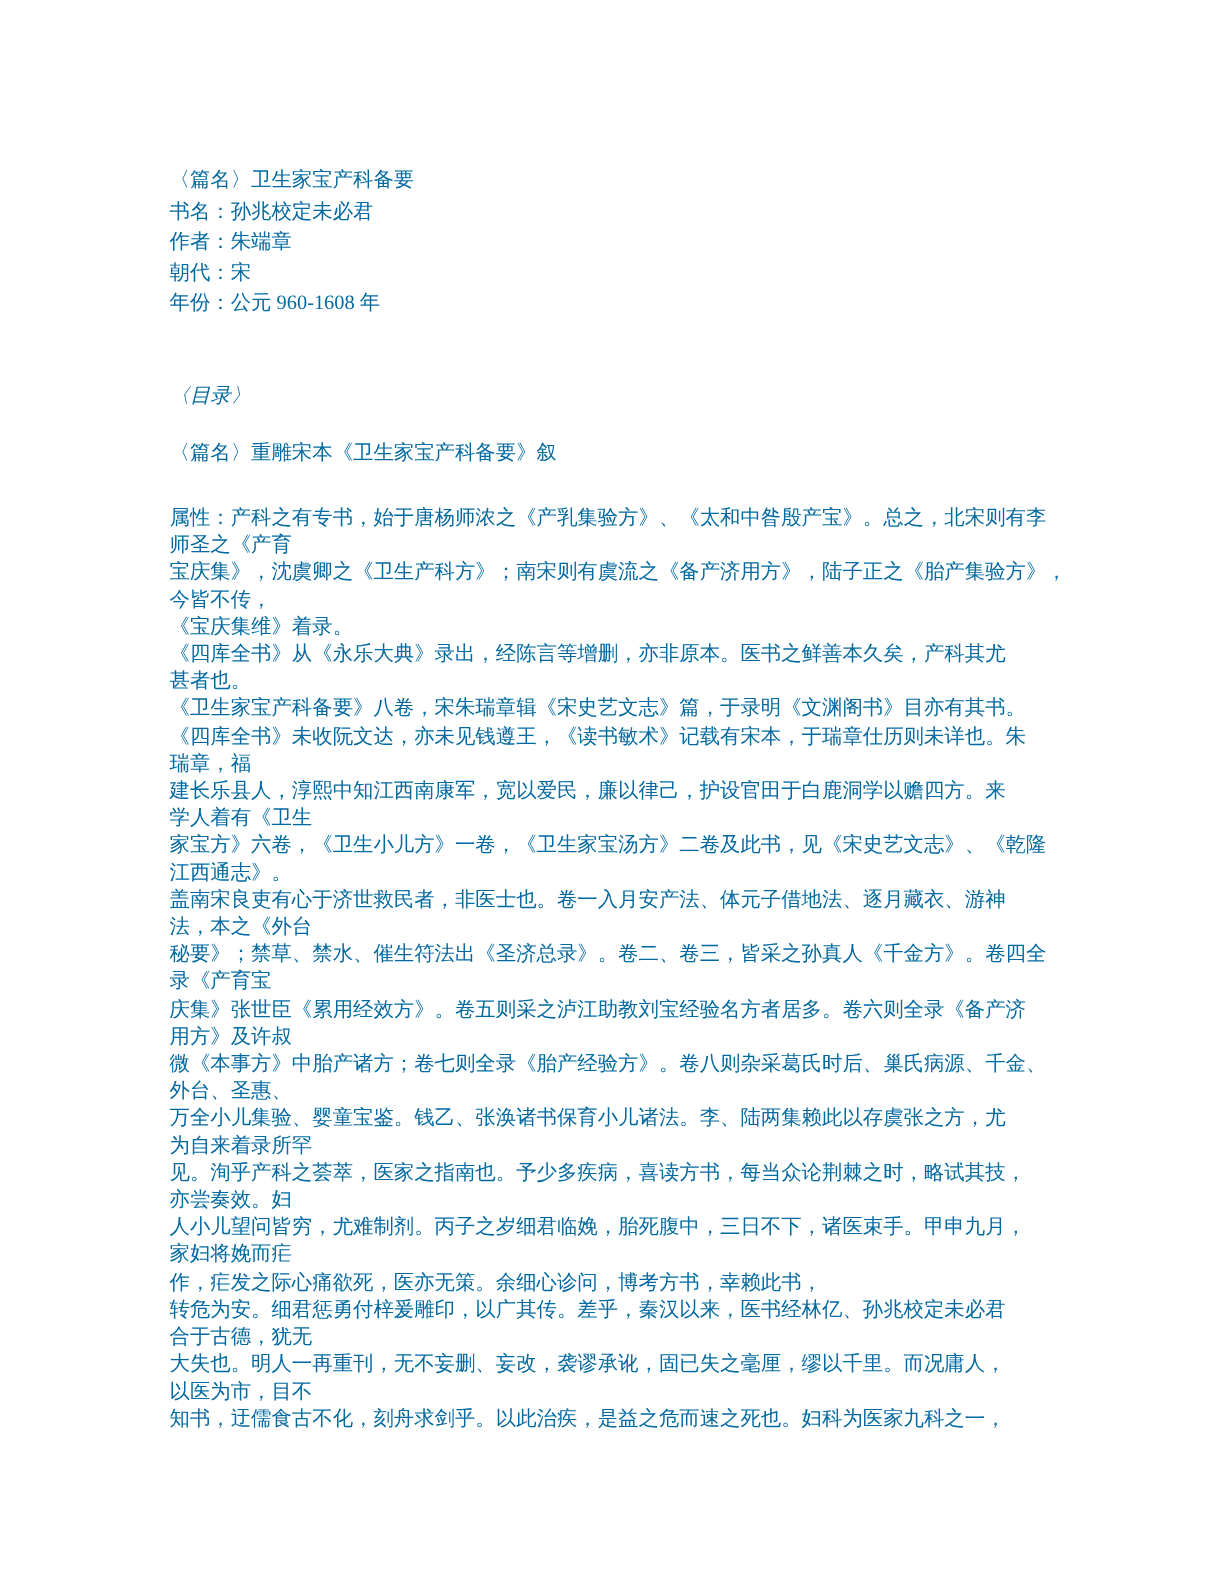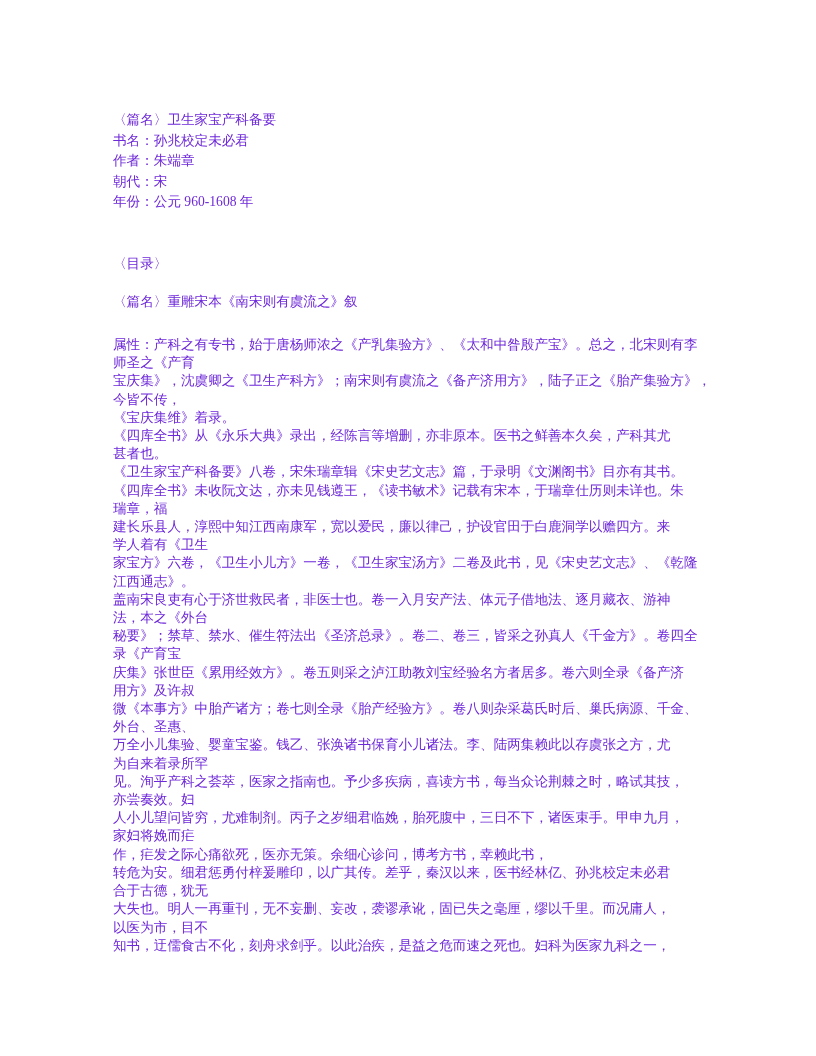--- a/index.html
+++ b/index.html
@@ -22,39 +22,40 @@
     white-space: pre;
     font-size: 13.6px;
   }
   .header-block {
     top: 110px;
     line-height: 20.6px;
   }
   .toc-block {
     top: 255px;
     line-height: 18px;
+    font-style: italic;
   }
   .title-block {
     top: 293px;
     line-height: 18px;
   }
   .body-block {
     top: 336px;
     line-height: 18.2px;
   }
   .tline {
     min-height: 1em;
   }
 </style>
 </head>
 <body>
 
-<div class="page" style="background: rgb(255, 255, 255); color: #6d28d9;">
+<div class="page" style="background: rgb(255, 255, 255); color: #0369a1;">
 
   <div class="block header-block"><div class="tline">〈篇名〉卫生家宝产科备要</div><div class="tline">书名：孙兆校定未必君</div><div class="tline">作者：朱端章</div><div class="tline">朝代：宋</div><div class="tline">年份：公元 960-1608 年</div></div>
 
   <div class="block toc-block">〈目录〉</div>
 
-  <div class="block title-block">〈篇名〉重雕宋本《南宋则有虞流之》叙</div>
+  <div class="block title-block">〈篇名〉重雕宋本《卫生家宝产科备要》叙</div>
 
   <div class="block body-block"><div class="tline">属性：产科之有专书，始于唐杨师浓之《产乳集验方》、《太和中昝殷产宝》。总之，北宋则有李</div><div class="tline">师圣之《产育</div><div class="tline">宝庆集》，沈虞卿之《卫生产科方》；南宋则有虞流之《备产济用方》，陆子正之《胎产集验方》，</div><div class="tline">今皆不传，</div><div class="tline">《宝庆集维》着录。</div><div class="tline">《四库全书》从《永乐大典》录出，经陈言等增删，亦非原本。医书之鲜善本久矣，产科其尤</div><div class="tline">甚者也。</div><div class="tline">《卫生家宝产科备要》八卷，宋朱瑞章辑《宋史艺文志》篇，于录明《文渊阁书》目亦有其书。</div><div class="tline">《四库全书》未收阮文达，亦未见钱遵王，《读书敏术》记载有宋本，于瑞章仕历则未详也。朱</div><div class="tline">瑞章，福</div><div class="tline">建长乐县人，淳熙中知江西南康军，宽以爱民，廉以律己，护设官田于白鹿洞学以赡四方。来</div><div class="tline">学人着有《卫生</div><div class="tline">家宝方》六卷，《卫生小儿方》一卷，《卫生家宝汤方》二卷及此书，见《宋史艺文志》、《乾隆</div><div class="tline">江西通志》。</div><div class="tline">盖南宋良吏有心于济世救民者，非医士也。卷一入月安产法、体元子借地法、逐月藏衣、游神</div><div class="tline">法，本之《外台</div><div class="tline">秘要》；禁草、禁水、催生符法出《圣济总录》。卷二、卷三，皆采之孙真人《千金方》。卷四全</div><div class="tline">录《产育宝</div><div class="tline">庆集》张世臣《累用经效方》。卷五则采之泸江助教刘宝经验名方者居多。卷六则全录《备产济</div><div class="tline">用方》及许叔</div><div class="tline">微《本事方》中胎产诸方；卷七则全录《胎产经验方》。卷八则杂采葛氏时后、巢氏病源、千金、</div><div class="tline">外台、圣惠、</div><div class="tline">万全小儿集验、婴童宝鉴。钱乙、张涣诸书保育小儿诸法。李、陆两集赖此以存虞张之方，尤</div><div class="tline">为自来着录所罕</div><div class="tline">见。洵乎产科之荟萃，医家之指南也。予少多疾病，喜读方书，每当众论荆棘之时，略试其技，</div><div class="tline">亦尝奏效。妇</div><div class="tline">人小儿望问皆穷，尤难制剂。丙子之岁细君临娩，胎死腹中，三日不下，诸医束手。甲申九月，</div><div class="tline">家妇将娩而疟</div><div class="tline">作，疟发之际心痛欲死，医亦无策。余细心诊问，博考方书，幸赖此书，</div><div class="tline">转危为安。细君惩勇付梓爰雕印，以广其传。差乎，秦汉以来，医书经林亿、孙兆校定未必君</div><div class="tline">合于古德，犹无</div><div class="tline">大失也。明人一再重刊，无不妄删、妄改，袭谬承讹，固已失之毫厘，缪以千里。而况庸人，</div><div class="tline">以医为市，目不</div><div class="tline">知书，迂儒食古不化，刻舟求剑乎。以此治疾，是益之危而速之死也。妇科为医家九科之一，</div></div>
 
 </div>
 
 </body></html>

